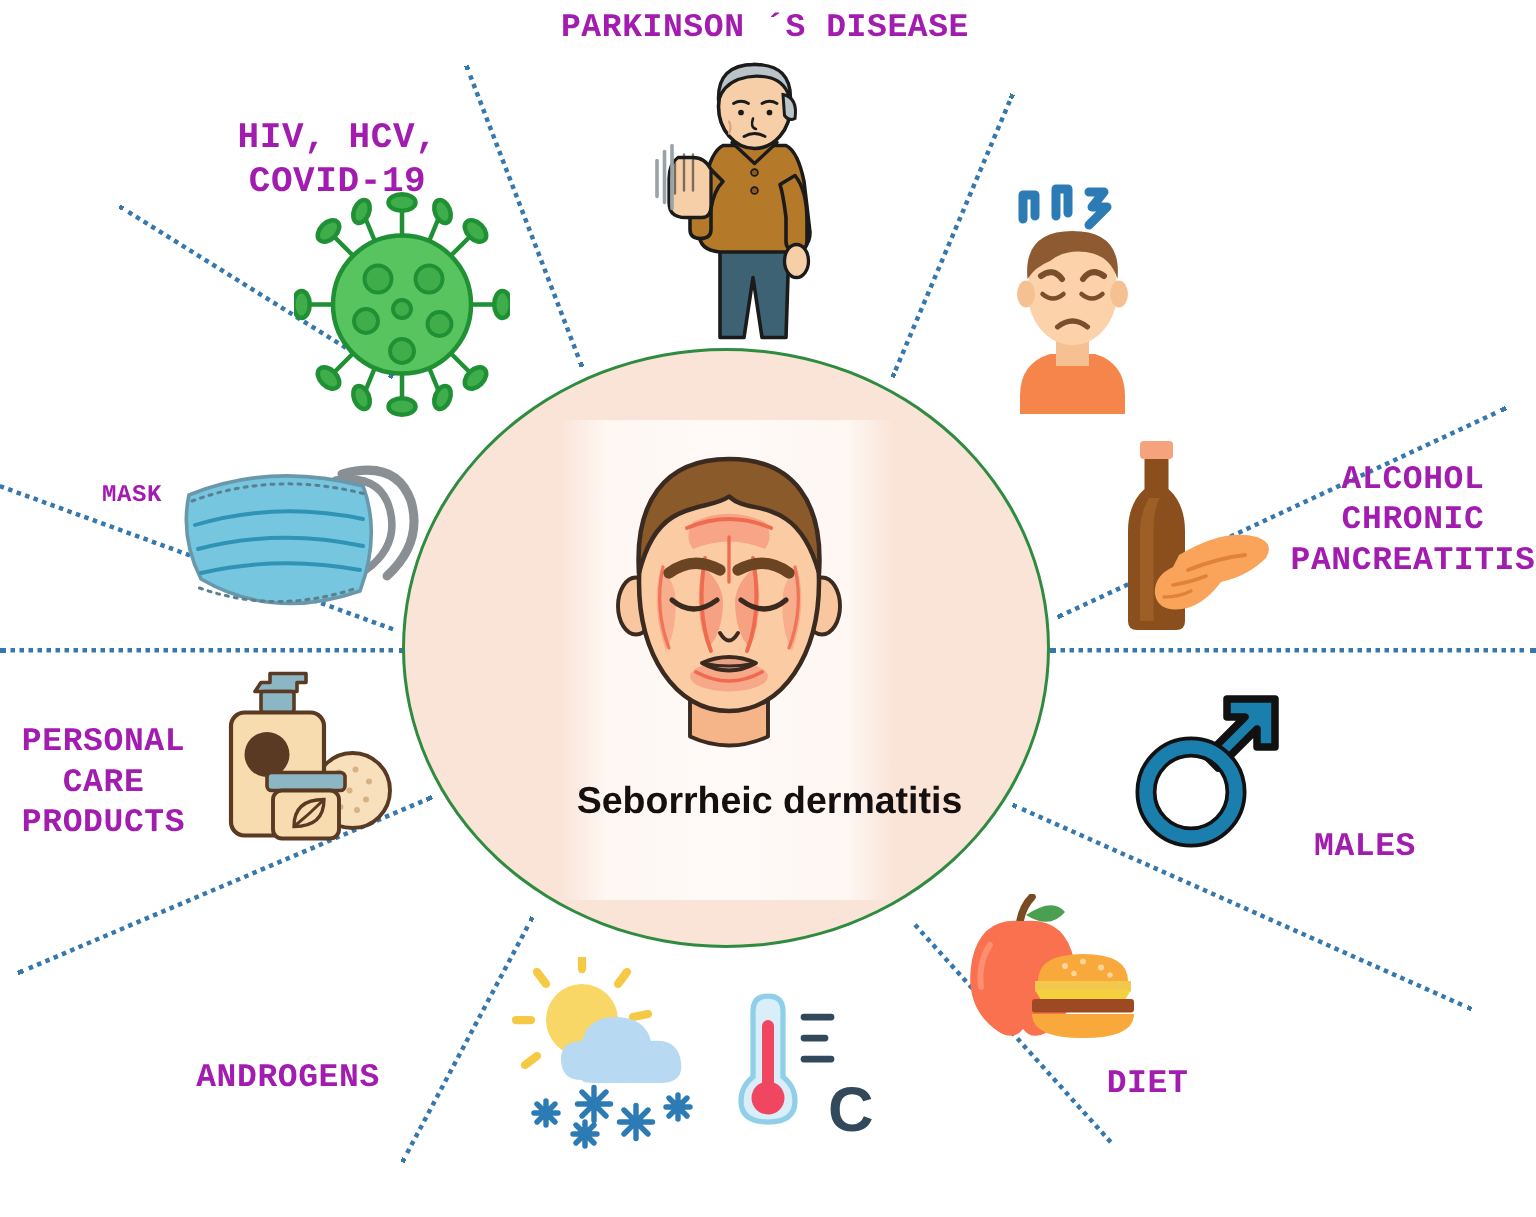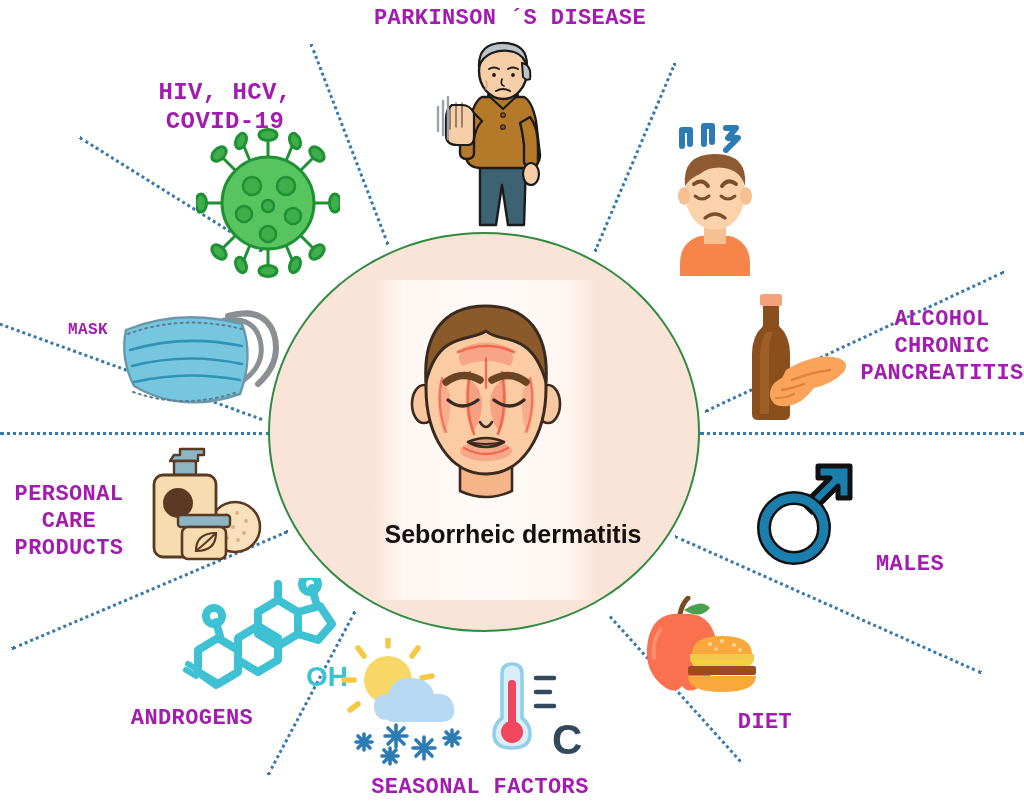--- a/index.html
+++ b/index.html
@@ -329,48 +329,20 @@
     <svg viewBox="0 0 108 120" xmlns="http://www.w3.org/2000/svg">
       <g fill="#1b7fae" stroke="#111111" stroke-width="5" stroke-linejoin="round" stroke-linecap="round">
         <path d="M66 14 L98 14 L98 46 L86 46 L86 34 L60 60 L52 52 L78 26 L66 26 Z"></path>
       </g>
       <circle cx="42" cy="76" r="30" fill="none" stroke="#111111" stroke-width="14"></circle>
       <circle cx="42" cy="76" r="30" fill="none" stroke="#1b7fae" stroke-width="9"></circle>
     </svg>
   </div>
 
   <div class="label" style="left:92px; top:706px; width:200px; text-align:center; font-size:22px;">ANDROGENS</div>
-  <div class="icon-box" style="left:180px; top:578px; width:170px; height:120px;">
-    <svg viewBox="0 0 170 120" xmlns="http://www.w3.org/2000/svg">
-      <g fill="none" stroke="#3ec1d3" stroke-width="8" stroke-linejoin="round" stroke-linecap="round">
-
-        <path d="M18 72 L18 94 L38 106 L58 94 L58 72 L38 60 Z"></path>
-
-        <path d="M58 60 L58 82 L78 94 L98 82 L98 60 L78 48 Z"></path>
-
-        <path d="M78 34 L78 56 L98 68 L118 56 L118 34 L98 22 Z"></path>
-
-        <path d="M118 34 L140 28 L152 46 L138 62 L118 56"></path>
-
-        <path d="M136 24 L132 10"></path>
-        <circle cx="130" cy="6" r="8"></circle>
-
-        <path d="M40 58 L36 44"></path>
-        <circle cx="34" cy="38" r="8"></circle>
-
-        <path d="M98 22 L98 6"></path>
-        <path d="M78 48 L78 34"></path>
-
-        <path d="M22 98 L36 108" stroke-width="6"></path>
-        <path d="M6 92 L16 98" stroke-width="6"></path>
-        <path d="M8 86 L18 92" stroke-width="6"></path>
-      </g>
-      <text x="126" y="108" font-family="'Liberation Sans', sans-serif" font-size="28" font-weight="bold" fill="#3ec1d3">OH</text>
-    </svg>
-  </div>
 
   <div class="label" style="left:700px; top:710px; width:130px; text-align:center; font-size:22px;">DIET</div>
   <div class="icon-box" style="left:636px; top:596px; width:135px; height:110px;">
     <svg viewBox="0 0 135 110" xmlns="http://www.w3.org/2000/svg">
 
       <path d="M44 18 Q46 8 52 2" fill="none" stroke="#7a4a22" stroke-width="5" stroke-linecap="round"></path>
 
       <path d="M48 14 Q66 2 74 12 Q64 24 48 14 Z" fill="#4aa050"></path>
 
       <path d="M44 18 Q18 16 12 44 Q6 76 30 92 Q40 98 46 90 Q52 98 62 92 Q86 76 80 44 Q74 16 48 18 Z" fill="#f9714f"></path>
@@ -384,21 +356,20 @@
         <circle cx="80" cy="53" r="1.8"></circle>
           <circle cx="104" cy="54" r="1.8"></circle>
       </g>
       <rect x="54" y="58" width="64" height="7" fill="#f2c94c"></rect>
       <path d="M54 64 L118 64 L112 74 L60 74 Z" fill="#f4d03f"></path>
       <rect x="52" y="70" width="68" height="9" rx="2" fill="#9d4a22"></rect>
       <path d="M52 80 Q52 96 86 96 Q120 96 120 80 Z" fill="#f9a83b"></path>
     </svg>
   </div>
 
-  <div class="label" style="left:330px; top:775px; width:300px; text-align:center; font-size:22px;">SEASONAL FACTORS</div>
   <div class="icon-box" style="left:340px; top:638px; width:260px; height:132px;">
     <svg viewBox="0 0 260 132" xmlns="http://www.w3.org/2000/svg">
 
       <g stroke="#f6c945" stroke-width="5.5" stroke-linecap="round">
         <path d="M48 8 L48 -2"></path>
         <path d="M24 18 L18 10"></path>
         <path d="M72 18 L78 10"></path>
         <path d="M14 42 L4 42"></path>
         <path d="M18 66 L10 72"></path>
         <path d="M82 40 L92 38"></path>

